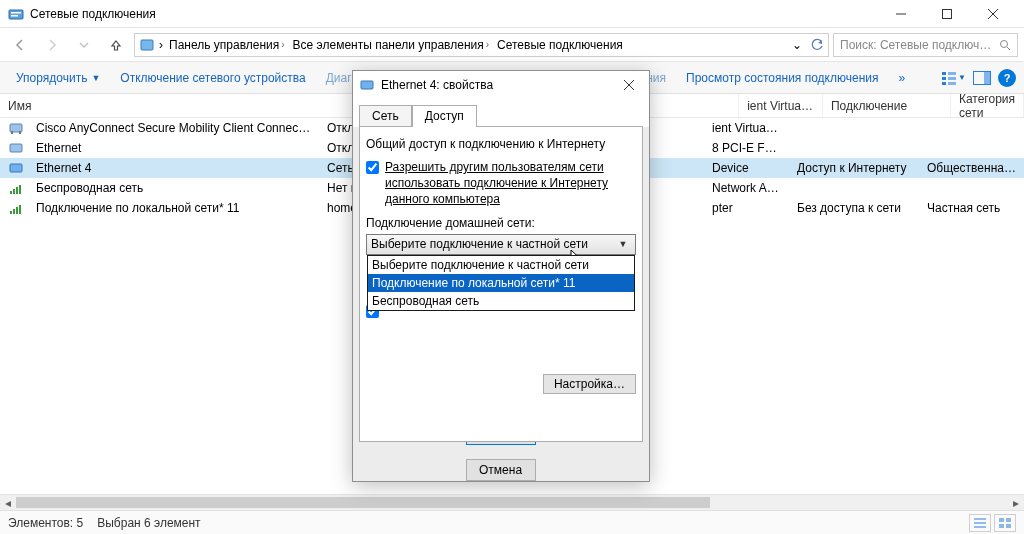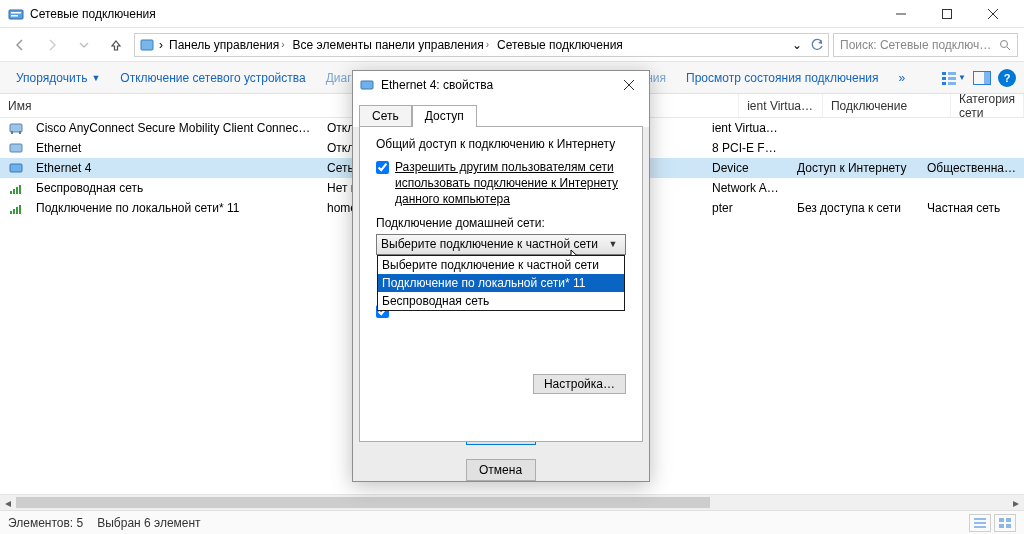--- a/index.html
+++ b/index.html
@@ -58,21 +58,21 @@
 .hscroll .thumb { position: absolute; left: 0; width: 70%; top: 2px; bottom: 2px; background: #cdcdcd; }
 .dialog { position: absolute; left: 352px; top: 70px; width: 298px; height: 412px; background: #ececec; border: 1px solid #8e8e8e; box-shadow: 0 4px 20px rgba(0,0,0,0.25); display: flex; flex-direction: column; }
 .dlg-title { height: 28px; display: flex; align-items: center; padding: 0 6px; background: #fff; }
 .dlg-title .dico { width: 16px; height: 16px; margin-right: 6px; }
 .dlg-title .dtxt { flex: 1; color: #000; }
 .dlg-close { width: 28px; height: 22px; display: flex; align-items: center; justify-content: center; }
 .tabs { display: flex; padding: 6px 6px 0 6px; gap: 0; background: #fff; }
 .tab { padding: 3px 12px; border: 1px solid #acacac; border-bottom: none; background: #fff; position: relative; }
 .tab.inactive { background: #f4f4f4; border-bottom: 1px solid #acacac; }
 .tab.active { z-index: 2; }
-.tabpanel { border: 1px solid #acacac; margin: 0 6px; padding: 10px 16px; flex: 1; background: #fff; position: relative; top: -1px; }
+.tabpanel { border: 1px solid #acacac; margin: 0 6px; padding: 10px 6px; flex: 1; background: #fff; position: relative; top: -1px; }
 .section-lbl { margin-bottom: 8px; }
 .chkrow { display: flex; align-items: flex-start; gap: 6px; margin-bottom: 8px; text-decoration: underline; }
 .chkrow input { margin-top: 2px; }
 .chkrow .lbl { flex: 1; line-height: 1.35; }
 .combo-lbl { margin-bottom: 4px; }
 .combo { width: 100%; height: 21px; border: 1px solid #7a7a7a; background: linear-gradient(#f7f7f7,#e2e2e2); display: flex; align-items: center; padding: 0 4px; position: relative; }
 .combo .ctxt { flex: 1; }
 .combo .carr { width: 16px; text-align: center; font-size: 9px; color: #333; }
 .droplist { position: absolute; left: 0; right: 0; top: 20px; border: 1px solid #1a1a1a; background: #fff; z-index: 10; }
 .dopt { padding: 2px 4px; }

